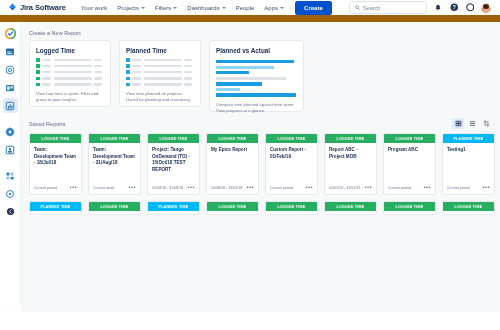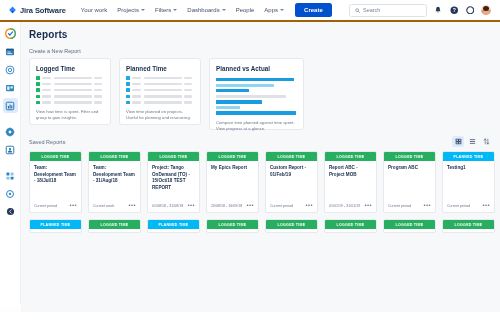--- a/index.html
+++ b/index.html
@@ -8,21 +8,21 @@
     overflow: hidden;
     background: #ffffff;
     font-family: "Liberation Sans", sans-serif;
     -webkit-font-smoothing: antialiased;
   }
   #app { position: relative; width: 500px; height: 330px; background: #fff; }
 
   
   .topnav {
     position: absolute; top: 0; left: 0; width: 500px; height: 22px;
-    background: #ffffff; border-bottom: 2px solid #a16207;
+    background: #ffffff; border-bottom: 7px solid #a16207;
     display: flex; align-items: center; padding: 0 6px; z-index: 30;
   }
   .brand { display: flex; align-items: center; gap: 3px; margin-right: 10px; padding-left: 2px; }
   .brand-logo { width: 9px; height: 9px; flex: 0 0 9px; }
   .brand-text { font-size: 7.5px; font-weight: bold; color: #172b4d; letter-spacing: -0.1px; white-space: nowrap; }
   .nav-items { display: flex; align-items: center; gap: 0px; }
   .nav-item {
     font-size: 6px; color: #42526e; padding: 3px 5px; white-space: nowrap;
     display: flex; align-items: center; gap: 2px; border-radius: 2px; cursor: pointer;
   }
@@ -285,21 +285,20 @@
       <svg width="9" height="9" viewBox="0 0 24 24">
         <circle cx="12" cy="12" r="9.5" fill="#253858"></circle>
         <path d="M13.8 7.5L9.2 12l4.6 4.5" fill="none" stroke="#fff" stroke-width="2" stroke-linecap="round"></path>
       </svg>
     </div>
   </div>
   <div class="rail-shadow"></div>
 
   <div class="main">
 
-    <div class="page-title">Reports</div>
 
     <div class="section-label">Create a New Report</div>
 
     <div class="new-cards">
 
       <div class="ncard">
         <div class="ncard-title">Logged Time</div>
         <div class="skel-rows">
           <div class="skel-row">
               <i class="sq green"></i>

